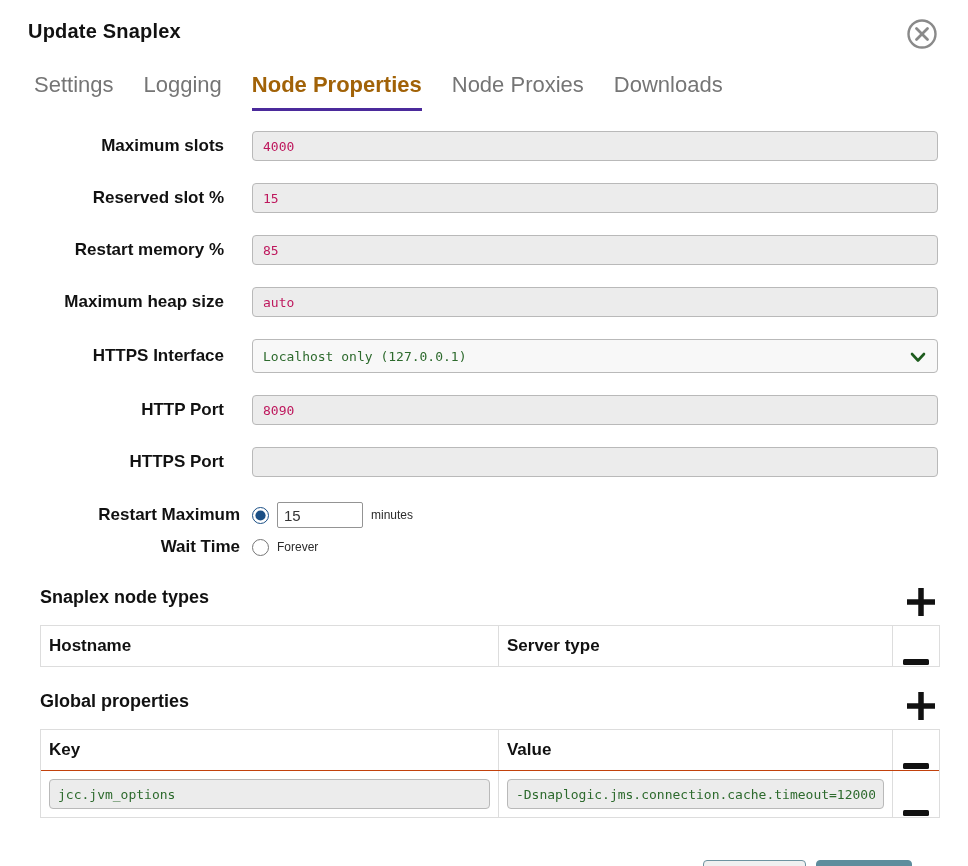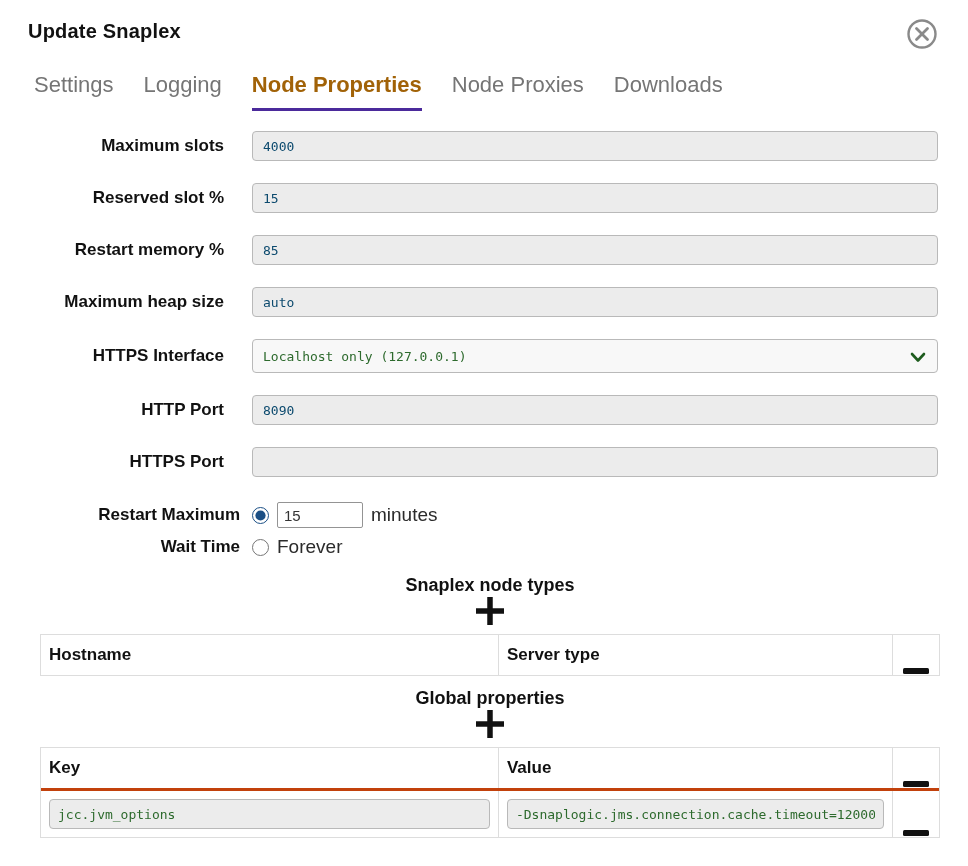--- a/index.html
+++ b/index.html
@@ -25,21 +25,21 @@
   .form { margin-top: 20px; }
   .frow { display: flex; align-items: center; margin-bottom: 22px; }
   .flabel {
     width: 224px; min-width: 224px; text-align: right;
     font-size: 17px; font-weight: 700; padding-right: 28px; line-height: 1.25;
   }
   .fctrl { flex: 1; margin-right: 2px; }
   .txt-input {
     width: 100%; height: 30px;
     background: #ececec; border: 1px solid #b9b9b9; border-radius: 4px;
-    font-family: "DejaVu Sans Mono", monospace; font-size: 13px; color: #0c4a6e;
+    font-family: "DejaVu Sans Mono", monospace; font-size: 13px; color: #be185d;
     padding: 0 10px; outline: none;
   }
   .select-wrap { position: relative; width: 100%; }
   .sel {
     width: 100%; height: 34px;
     -webkit-appearance: none; appearance: none;
     background: #f8f8f8; border: 1px solid #b9b9b9; border-radius: 4px;
     font-family: "DejaVu Sans Mono", monospace; font-size: 13px; color: #2d6a2d;
     padding: 0 34px 0 10px; outline: none; cursor: pointer;
   }
@@ -50,30 +50,30 @@
   .radio-labels { width: 224px; min-width: 224px; text-align: right; padding-right: 12px; }
   .radio-labels div { font-size: 17px; font-weight: 700; line-height: 32px; }
   .radio-opts { flex: 1; }
   .ropt { display: flex; align-items: center; height: 32px; gap: 8px; }
   .ropt input[type="radio"] { width: 17px; height: 17px; accent-color: #1b4f85; cursor: pointer; }
   .mini-input {
     width: 86px; height: 26px; border: 1px solid #949494; border-radius: 2px;
     font-family: "Liberation Sans", sans-serif; font-size: 15px; color: #333;
     padding: 0 6px; outline: none; background: #fff;
   }
-  .opt-text { font-size: 19px; color: #2b2b2b; }
+  .opt-text { font-size: 12px; color: #2b2b2b; }
 
   
   .section { margin-left: 12px; margin-right: 0; }
-  .sect-head { display: flex; justify-content: space-between; align-items: center; margin-top: 12px; margin-bottom: 8px; flex-direction: column; }
+  .sect-head { display: flex; justify-content: space-between; align-items: flex-start; margin-top: 24px; margin-bottom: 8px; }
   .sect-title { font-size: 18px; font-weight: 700; }
   .plus-btn { cursor: pointer; padding: 0 4px; line-height: 0; }
   .tbl { border: 1px solid #ddd; background: #fff; }
   .trow { display: flex; align-items: flex-end; }
-  .trow + .trow { border-top: 3px solid #c2410c; }
+  .trow + .trow { border-top: 1px solid #c2410c; }
   .tcell { padding: 10px 8px; font-size: 17px; font-weight: 700; }
   .c1 { width: 51%; border-right: 1px solid #ddd; }
   .c2 { flex: 1; border-right: 1px solid #ddd; }
   .c3 { width: 46px; display: flex; align-items: center; justify-content: center; cursor: pointer; }
   .trow.data .tcell { font-weight: 400; display: flex; align-items: center; padding: 8px; }
   .cell-input {
     width: 100%; height: 30px;
     background: #ececec; border: 1px solid #b9b9b9; border-radius: 4px;
     font-family: "DejaVu Sans Mono", monospace; font-size: 13px; color: #2d6a2d;
     padding: 0 8px; outline: none;

